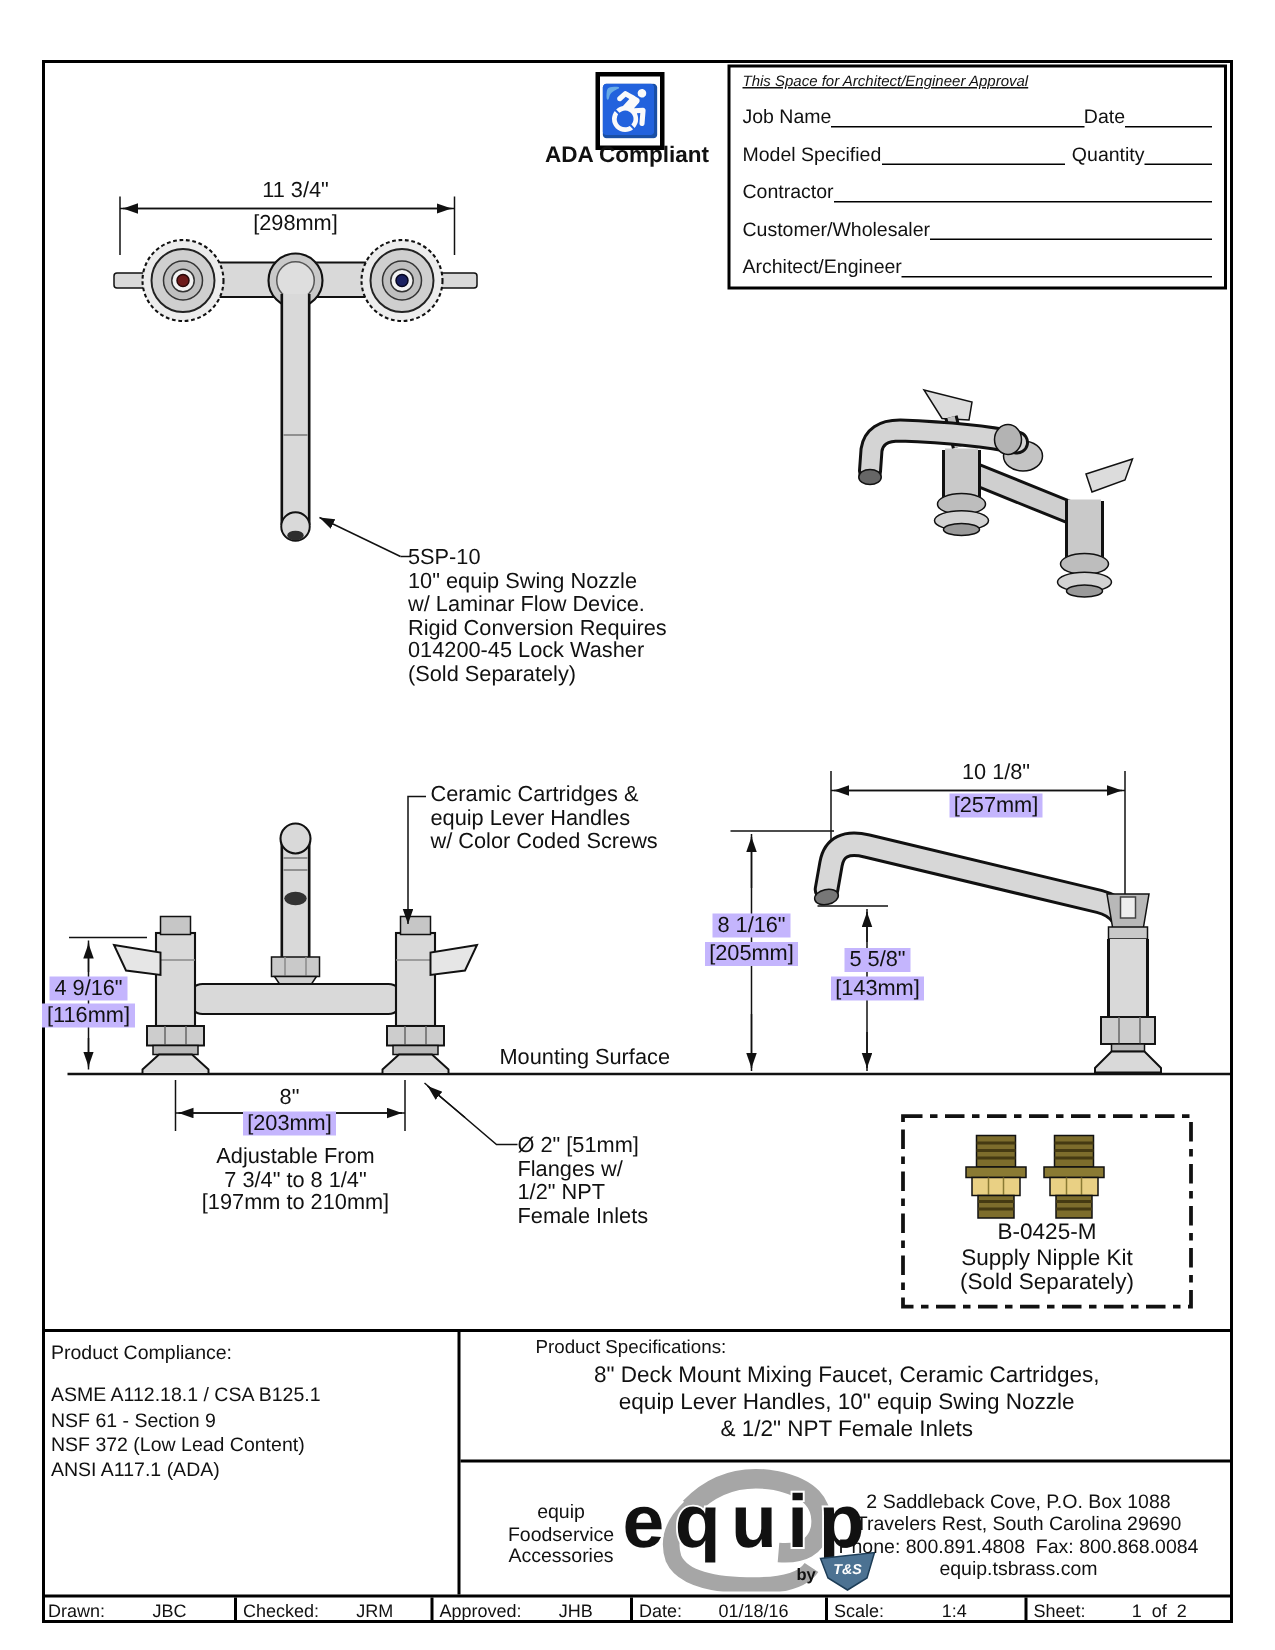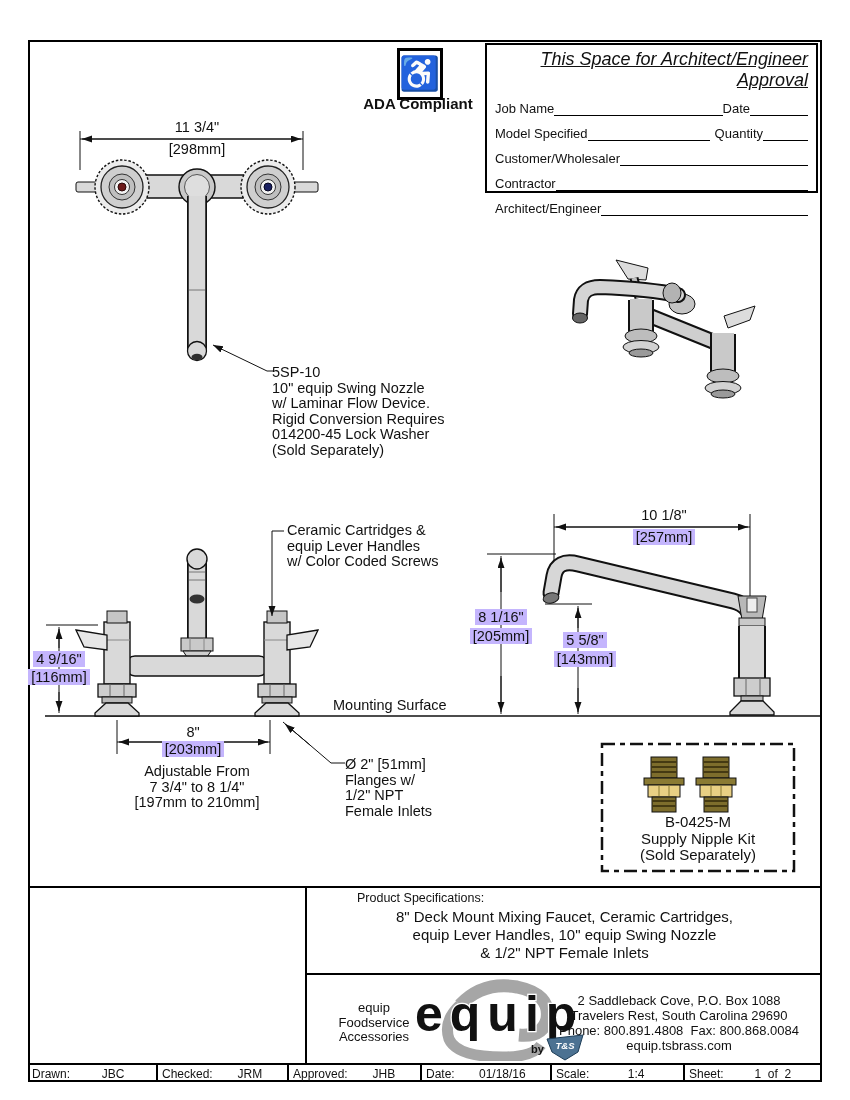--- a/index.html
+++ b/index.html
@@ -15,21 +15,21 @@
   
   .ada-box{position:absolute;left:397px;top:48px;width:40px;height:46px;border:3px solid #000;
            z-index:2;display:flex;align-items:center;justify-content:center;}
   .ada-box span{font-size:33px;line-height:40px;color:#000;}
   .ada-label{position:absolute;left:350px;top:95px;width:136px;text-align:center;
              font-size:15px;font-weight:600;z-index:2;}
 
   
   .approval{position:absolute;left:485px;top:43px;width:333px;height:150px;border:2px solid #000;
             z-index:2;box-sizing:border-box;padding:2px 8px 0 8px;font-size:13px;}
-  .ap-title{text-align:right;font-style:italic;text-decoration:underline;font-size:18px;padding-top:2px;}
+  .ap-title{text-align:left;font-style:italic;text-decoration:underline;font-size:10px;padding-top:2px;}
   .ap-row{display:flex;align-items:flex-end;height:25px;}
   .ap-line{border-bottom:1px solid #000;height:15px;display:inline-block;}
   .grow{flex:1;}
   .w58{width:58px;} .w45{width:45px;}
   .ap-gap{margin-right:5px;}
 
   
   .lines div{line-height:15.5px;}
   .lines16 div{line-height:16.5px;}
 
@@ -251,25 +251,25 @@
       <span>Date</span>
       <span class="ap-line w58"></span>
     </div>
     <div class="ap-row">
       <span>Model Specified</span>
       <span class="ap-line grow ap-gap"></span>
       <span>Quantity</span>
       <span class="ap-line w45"></span>
     </div>
     <div class="ap-row">
+      <span>Contractor</span>
+      <span class="ap-line grow"></span>
+    </div>
+    <div class="ap-row">
       <span>Customer/Wholesaler</span>
-      <span class="ap-line grow"></span>
-    </div>
-    <div class="ap-row">
-      <span>Contractor</span>
       <span class="ap-line grow"></span>
     </div>
     <div class="ap-row">
       <span>Architect/Engineer</span>
       <span class="ap-line grow"></span>
     </div>
   </div>
 
   <div class="txt ctr" style="left:147px;top:120px;width:100px;">11 3/4"</div>
   <div class="txt ctr" style="left:142px;top:142px;width:110px;">[298mm]</div>
@@ -320,20 +320,29 @@
   <div class="txt ctr" style="left:538px;top:652px;width:94px;"><span class="bg">[143mm]</span></div>
 
   <div class="txt ctr lines16" style="left:606px;top:814px;width:184px;font-size:15px;">
     <div>B-0425-M</div>
     <div>Supply Nipple Kit</div>
     <div>(Sold Separately)</div>
   </div>
 
   <div class="titleblock">
     <div class="tb-left">
+      <div class="tb-comp">
+        <div class="tb-comp-label">Product Compliance:</div>
+        <div class="tb-comp-lines">
+          <div>ASME A112.18.1 / CSA B125.1</div>
+          <div>NSF 61 - Section 9</div>
+          <div>NSF 372 (Low Lead Content)</div>
+          <div>ANSI A117.1 (ADA)</div>
+        </div>
+      </div>
     </div>
     <div class="tb-right">
       <div class="tb-specs">
         <div class="tb-specs-label">Product Specifications:</div>
         <div class="tb-specs-lines">
           <div>8" Deck Mount Mixing Faucet, Ceramic Cartridges,</div>
           <div>equip Lever Handles, 10" equip Swing Nozzle</div>
           <div>&amp; 1/2" NPT Female Inlets</div>
         </div>
       </div>

